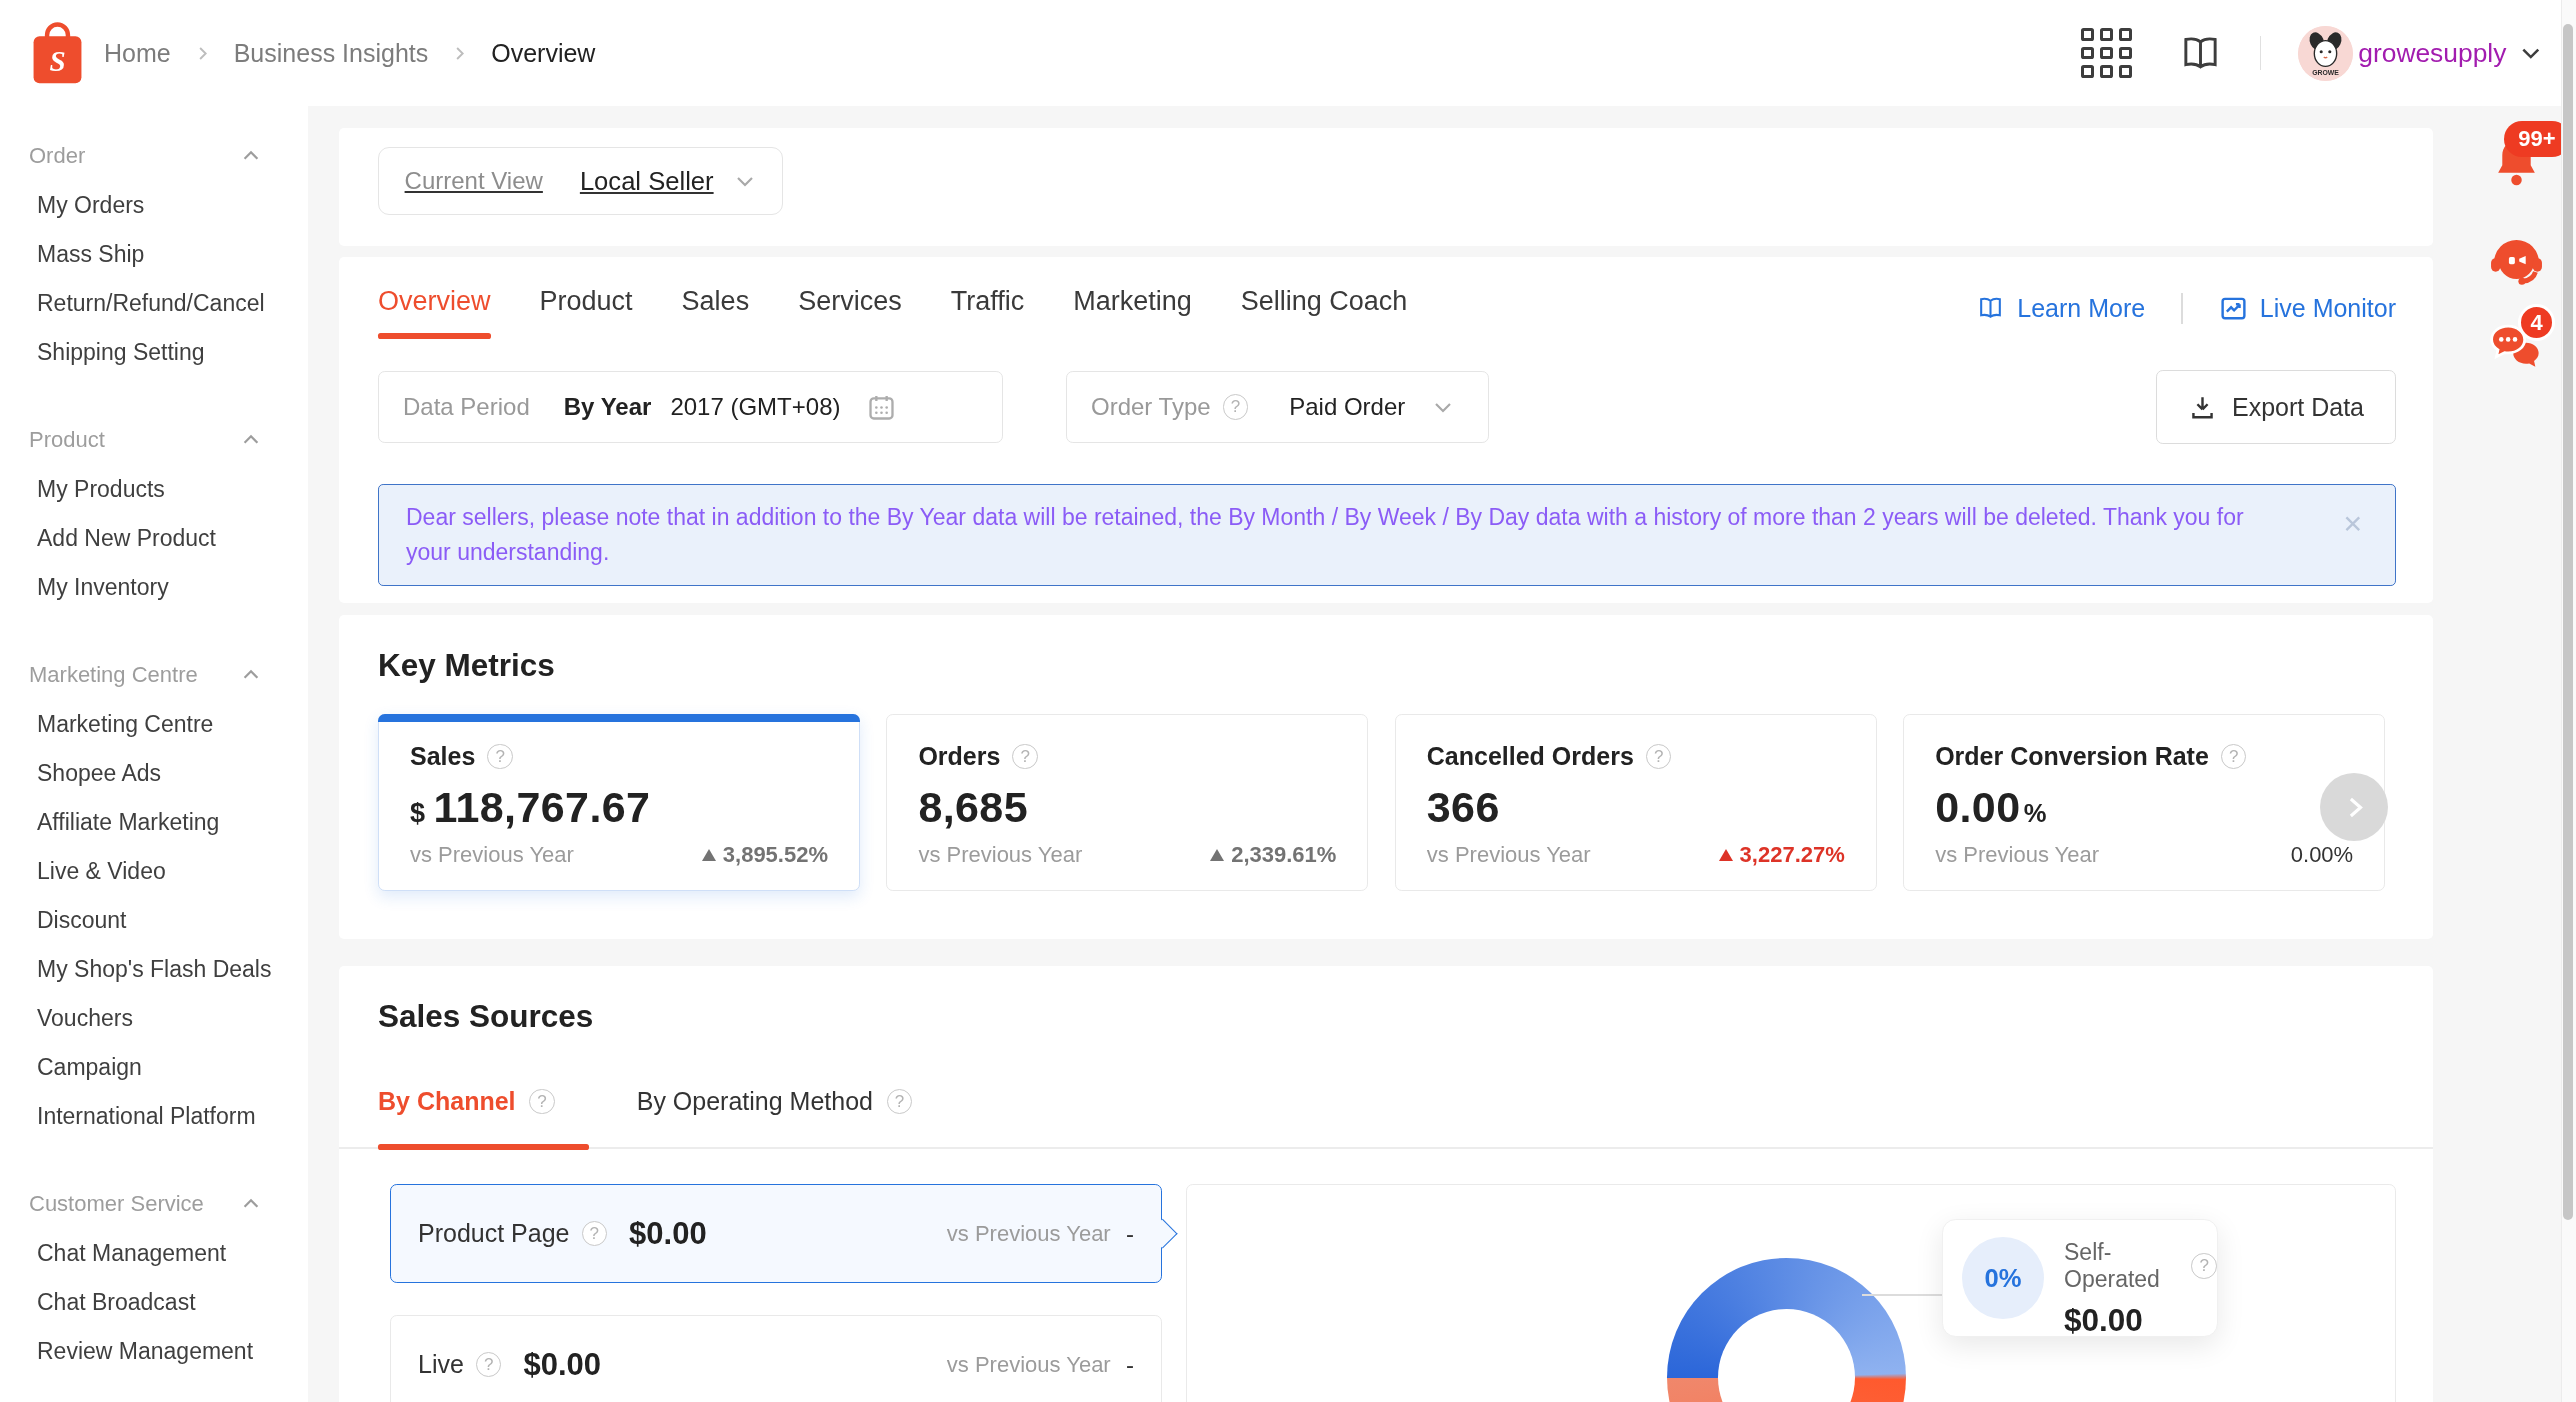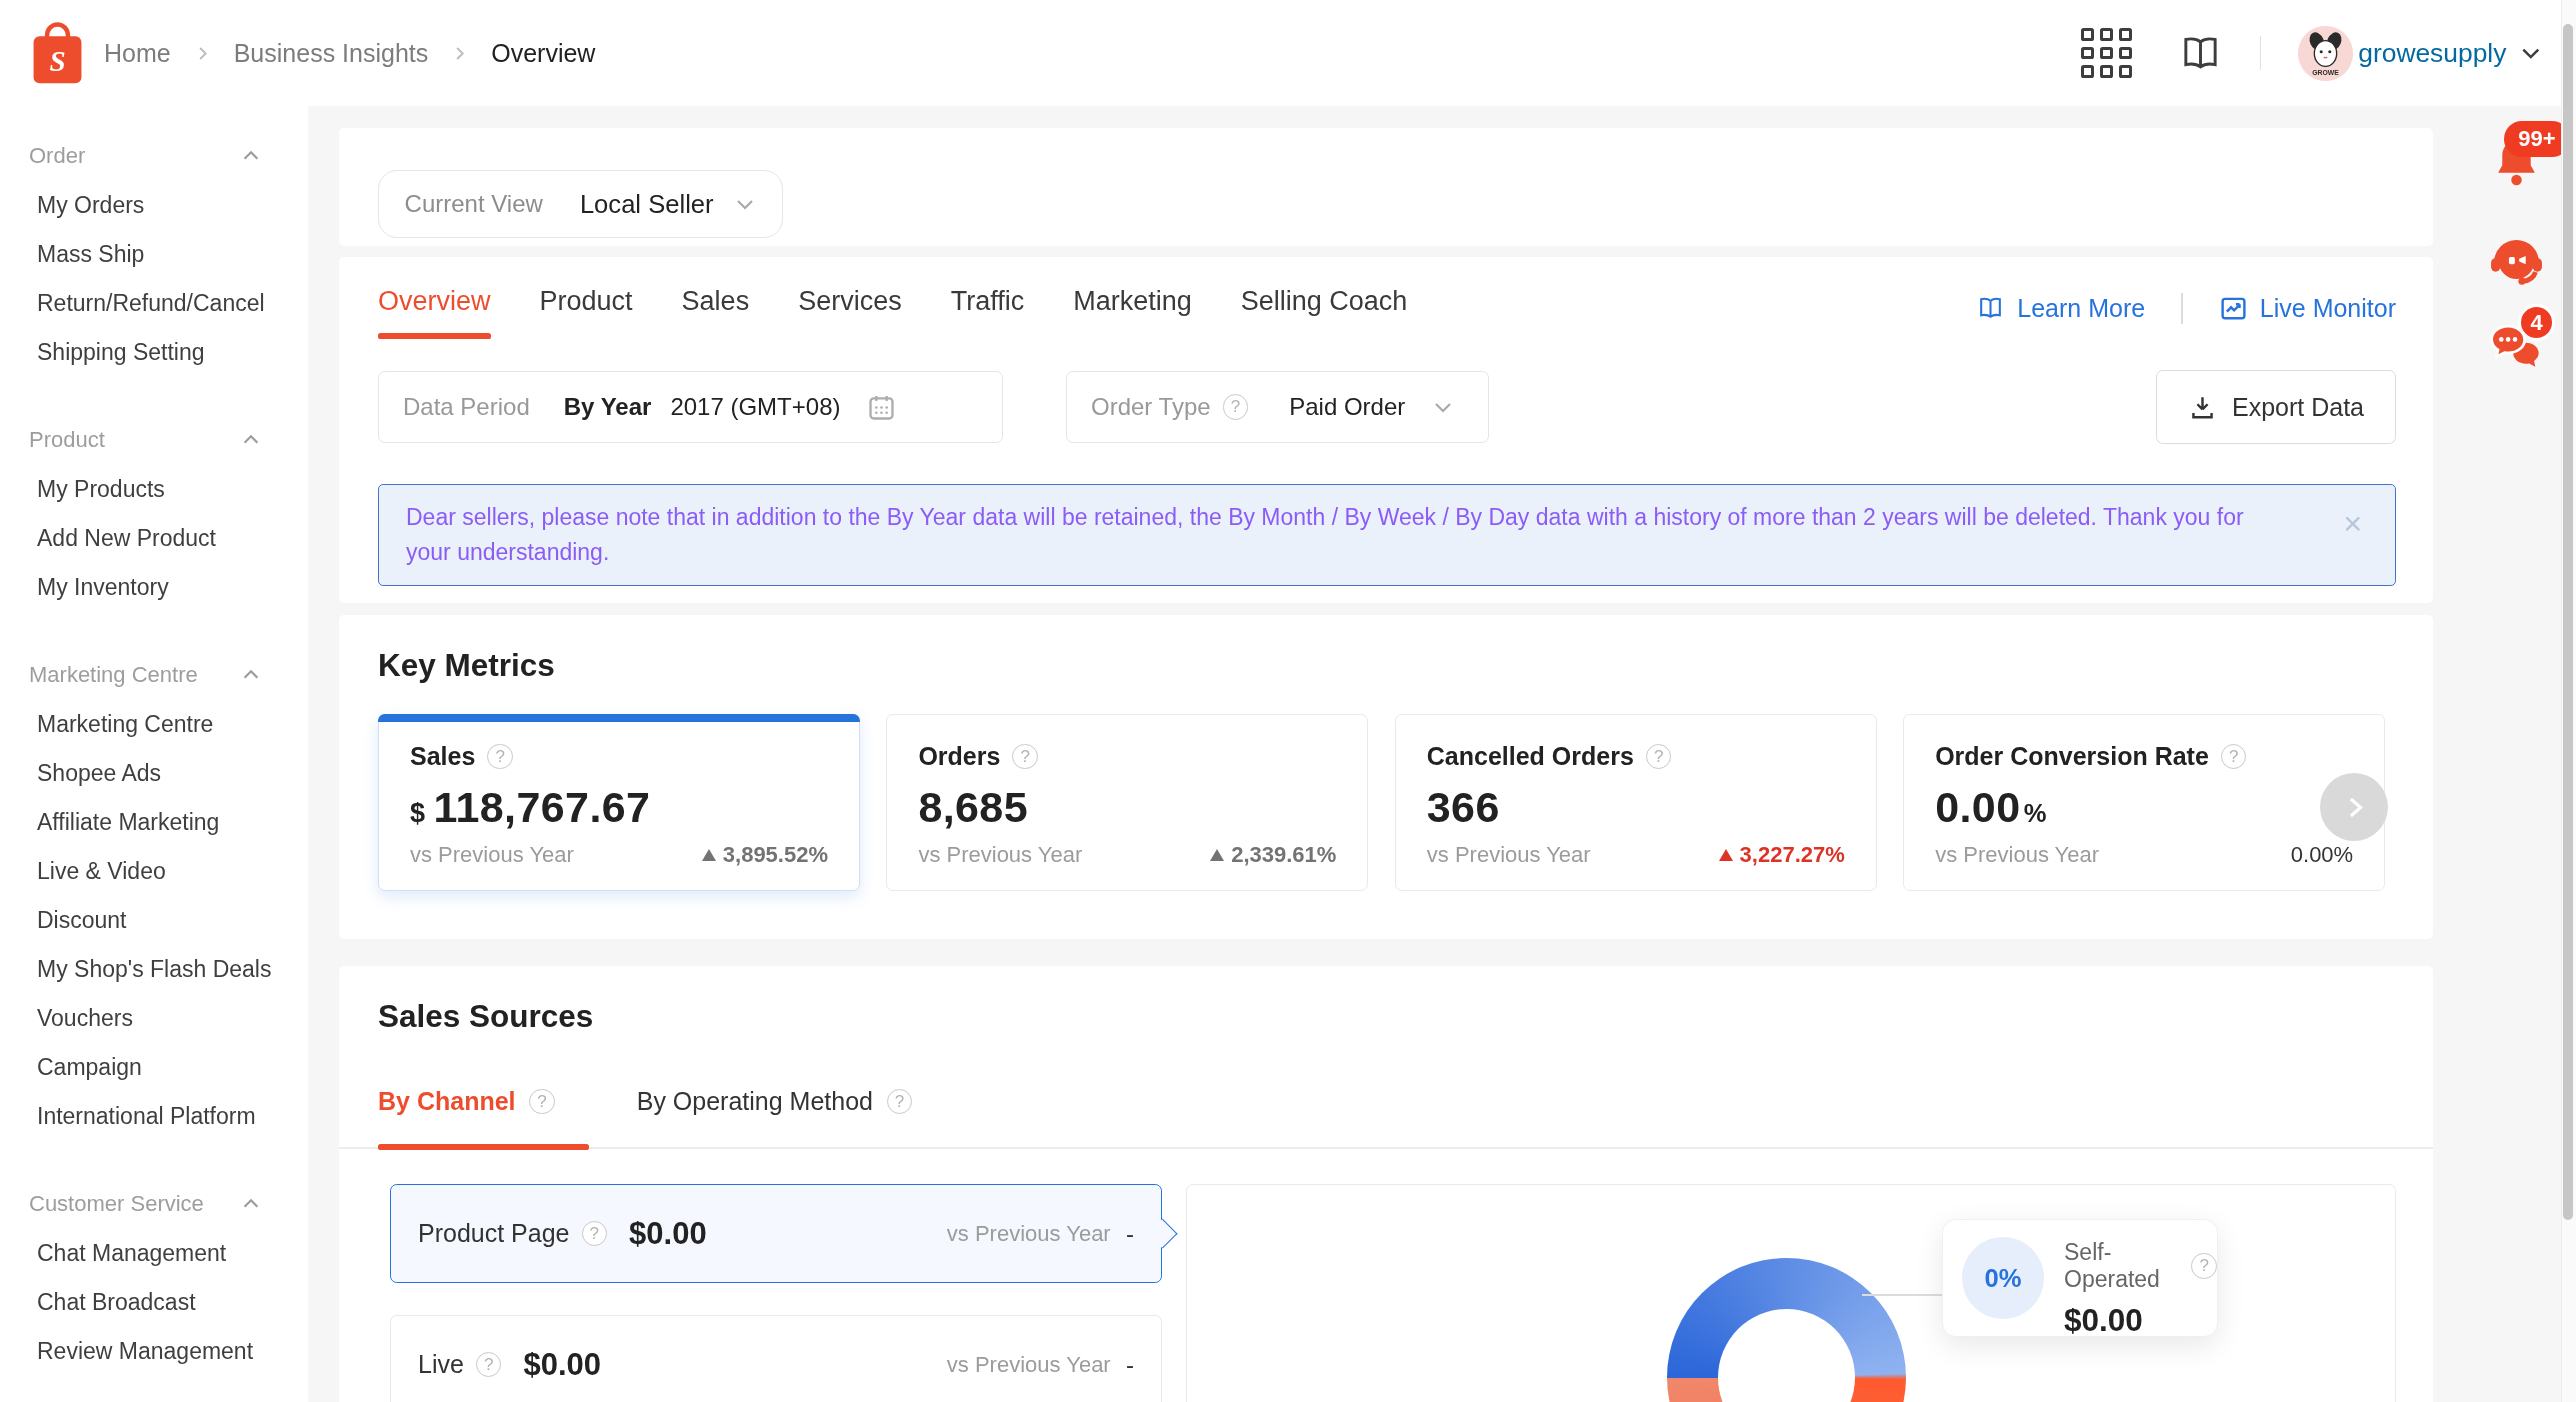--- a/index.html
+++ b/index.html
@@ -12,21 +12,21 @@
   .crumbs{position:absolute;left:104px;top:0;height:106px;display:flex;align-items:center;gap:22px;font-size:25px;}
   .crumb{color:#7c7c7c;cursor:pointer;}
   .crumb.current{color:#222;cursor:default;}
   .crumb-sep{display:flex;align-items:center;}
   .top-right{position:absolute;right:32px;top:0;height:106px;display:flex;align-items:center;}
   .grid-icon{display:grid;grid-template-columns:repeat(3,12.8px);grid-gap:6px;cursor:pointer;}
   .grid-icon i{width:12.8px;height:12.8px;border:3.4px solid #3d3d3d;border-radius:2.6px;box-sizing:border-box;}
   .book-btn{margin-left:48px;cursor:pointer;display:flex;align-items:center;}
   .top-divider{width:1.7px;height:34px;background:#e0e0e0;margin:0 37px 0 39px;}
   .avatar{width:55px;height:55px;border-radius:50%;overflow:hidden;background:#f7d9d5;flex:0 0 auto;cursor:pointer;}
-  .uname{margin-left:5px;font-size:26.4px;color:#0369a1;cursor:pointer;}
+  .uname{margin-left:5px;font-size:26.4px;color:#a21caf;cursor:pointer;}
   .uchev{margin-left:12px;display:flex;align-items:center;cursor:pointer;}
 
   
   .sidebar{position:absolute;left:0;top:106px;width:308px;height:1297px;background:#fff;overflow:hidden;padding-top:25.6px;box-sizing:border-box;}
   .sb-head{height:49px;display:flex;align-items:center;justify-content:space-between;padding:0 46px 0 29px;font-size:22px;color:#9d9d9d;cursor:pointer;}
   .sb-item{height:49px;display:flex;align-items:center;padding-left:37px;font-size:23px;color:#3f3f3f;cursor:pointer;}
   .sb-sec{margin-bottom:39px;}
 
   
   .floaters{position:absolute;left:2477px;top:106px;width:85px;height:341px;z-index:40;}
@@ -36,21 +36,21 @@
   .fico{position:absolute;cursor:pointer;}
   .fico-bell{left:12px;top:29px;}
   .fico-headset{left:6.8px;top:124px;}
   .fico-chat{left:6.8px;top:210px;}
   .vscroll{position:absolute;right:0;top:0;width:14.5px;height:1402px;background:#fafafa;border-left:0.9px solid #ececec;z-index:50;}
   .vthumb{position:absolute;left:1.7px;top:24px;width:10.2px;height:1196px;border-radius:5.1px;background:#c6c6c6;cursor:pointer;}
 
   
   .card{position:absolute;left:339px;width:2094px;background:#fff;border-radius:5.1px;}
   .card-view{top:128px;height:118px;}
-  .view-box{position:absolute;left:39px;top:42px;height:66px;border:1.7px solid #e5e5e5;border-radius:19px;display:flex;align-items:center;padding:0 25.6px;cursor:pointer;background:#fff;}
+  .view-box{position:absolute;left:39px;top:19px;height:66px;border:1.7px solid #e5e5e5;border-radius:11px;display:flex;align-items:center;padding:0 25.6px;cursor:pointer;background:#fff;text-decoration:underline;}
   .view-label{font-size:24px;color:#8d8d8d;}
   .view-value{font-size:25.6px;color:#222;margin-left:37px;}
   .view-chev{margin-left:19px;display:flex;}
 
   .card-tabs{top:257px;height:346px;}
   .tabs-row{position:absolute;left:39px;top:29px;display:flex;gap:49px;}
   .tab{font-size:27px;color:#3a3a3a;padding-bottom:22px;position:relative;cursor:pointer;white-space:nowrap;}
   .tab.active{color:#ee4d2d;}
   .tab.active::after{content:"";position:absolute;left:0;right:0;bottom:0;height:6px;background:#ee4d2d;border-radius:2.6px;}
   .head-links{position:absolute;right:37px;top:36px;display:flex;align-items:center;}

